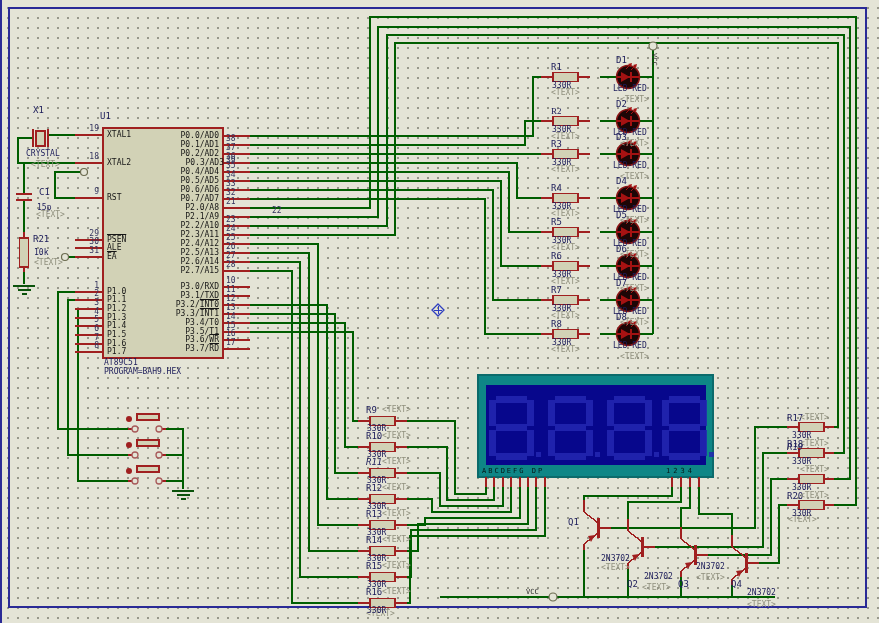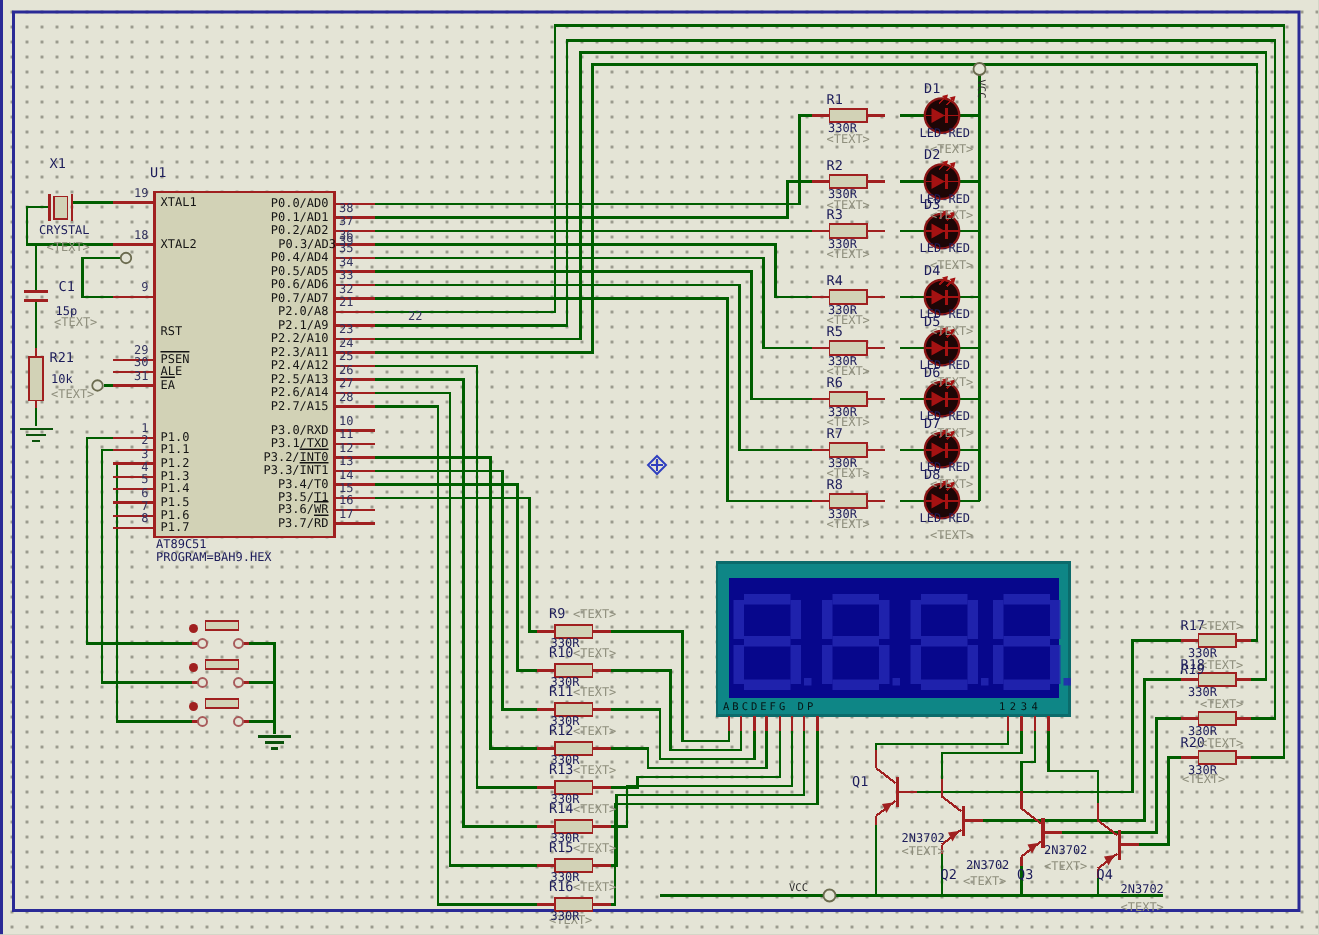--- a/index.html
+++ b/index.html
@@ -493,21 +493,21 @@
     <div class="lbl tiny rot" style="left:657px;top:53px">VCC</div>
     <div class="lbl tiny" style="left:526px;top:589px">VCC</div>
     <div class="lbl tiny" style="left:482px;top:468px;letter-spacing:2px;color:#061616">ABCDEFG DP</div>
     <div class="lbl tiny" style="left:666px;top:468px;letter-spacing:3px;color:#061616">1234</div>
     <div class="lbl gray" style="left:366px;top:610px">&lt;TEXT&gt;</div>
     <div class="lbl gray" style="left:788px;top:516px">&lt;TEXT&gt;</div>
   <div class="lbl pin" style="left: 107px; top: 131px;">XTAL1</div>
       <div class="lbl num alignR" style="left: 78px; top: 125px; width: 21px;">19</div>
       <div class="lbl pin" style="left: 107px; top: 159px;">XTAL2</div>
       <div class="lbl num alignR" style="left: 78px; top: 153px; width: 21px;">18</div>
-      <div class="lbl pin" style="left: 107px; top: 194px; margin-top: 23px;">RST</div>
+      <div class="lbl pin" style="left: 107px; top: 194px;">RST</div>
       <div class="lbl num alignR" style="left: 78px; top: 188px; width: 21px;">9</div>
       <div class="lbl pin ov" style="left: 107px; top: 236px;">PSEN</div>
       <div class="lbl num alignR" style="left: 78px; top: 230px; width: 21px;">29</div>
       <div class="lbl pin" style="left: 107px; top: 244px;">ALE</div>
       <div class="lbl num alignR" style="left: 78px; top: 238px; width: 21px;">30</div>
       <div class="lbl pin ov" style="left: 107px; top: 253px;">EA</div>
       <div class="lbl num alignR" style="left: 78px; top: 247px; width: 21px;">31</div>
       <div class="lbl pin" style="left: 107px; top: 288px;">P1.0</div>
       <div class="lbl num alignR" style="left: 78px; top: 282px; width: 21px;">1</div>
       <div class="lbl pin" style="left: 107px; top: 296px;">P1.1</div>
@@ -571,21 +571,21 @@
       <div class="lbl pin alignR" style="left: 130px; top: 336px; width: 89px;"><span>P3.6/</span><span class="ov">WR</span></div>
       <div class="lbl num" style="left: 226px; top: 330px;">16</div>
       <div class="lbl pin alignR" style="left: 130px; top: 345px; width: 89px;"><span>P3.7/</span><span class="ov">RD</span></div>
       <div class="lbl num" style="left: 226px; top: 339px;">17</div>
       <div class="lbl ref" style="left: 551px; top: 63px;">R1</div>
       <div class="lbl val" style="left: 552px; top: 82px;">330R</div>
       <div class="lbl gray" style="left: 551px; top: 89px;">&lt;TEXT&gt;</div>
       <div class="lbl ref" style="left: 616px; top: 56px;">D1</div>
       <div class="lbl val" style="left: 613px; top: 85px;">LED-RED</div>
       <div class="lbl gray" style="left: 620px; top: 96px;">&lt;TEXT&gt;</div>
-      <div class="lbl ref" style="left: 551px; top: 107px;">R2</div>
+      <div class="lbl ref" style="left: 551px; top: 107px; font-family: Liberation Serif, serif;">R2</div>
       <div class="lbl val" style="left: 552px; top: 126px;">330R</div>
       <div class="lbl gray" style="left: 551px; top: 133px;">&lt;TEXT&gt;</div>
       <div class="lbl ref" style="left: 616px; top: 100px;">D2</div>
       <div class="lbl val" style="left: 613px; top: 129px;">LED-RED</div>
       <div class="lbl gray" style="left: 620px; top: 140px;">&lt;TEXT&gt;</div>
       <div class="lbl ref" style="left: 551px; top: 140px;">R3</div>
       <div class="lbl val" style="left: 552px; top: 159px;">330R</div>
       <div class="lbl gray" style="left: 551px; top: 166px;">&lt;TEXT&gt;</div>
       <div class="lbl ref" style="left: 616px; top: 133px;">D3</div>
       <div class="lbl val" style="left: 613px; top: 162px;">LED-RED</div>
@@ -619,21 +619,21 @@
       <div class="lbl gray" style="left: 551px; top: 346px;">&lt;TEXT&gt;</div>
       <div class="lbl ref" style="left: 616px; top: 313px;">D8</div>
       <div class="lbl val" style="left: 613px; top: 342px;">LED-RED</div>
       <div class="lbl gray" style="left: 620px; top: 353px;">&lt;TEXT&gt;</div>
       <div class="lbl ref" style="left: 366px; top: 406px;">R9</div>
       <div class="lbl gray" style="left: 382px; top: 406px;">&lt;TEXT&gt;</div>
       <div class="lbl val" style="left: 367px; top: 425px;">330R</div>
       <div class="lbl ref" style="left: 366px; top: 432px;">R10</div>
       <div class="lbl gray" style="left: 382px; top: 432px;">&lt;TEXT&gt;</div>
       <div class="lbl val" style="left: 367px; top: 451px;">330R</div>
-      <div class="lbl ref" style="left: 366px; top: 458px;">R11</div>
+      <div class="lbl ref" style="left: 366px; top: 458px; font-style: italic;">R11</div>
       <div class="lbl gray" style="left: 382px; top: 458px;">&lt;TEXT&gt;</div>
       <div class="lbl val" style="left: 367px; top: 477px;">330R</div>
       <div class="lbl ref" style="left: 366px; top: 484px;">R12</div>
       <div class="lbl gray" style="left: 382px; top: 484px;">&lt;TEXT&gt;</div>
       <div class="lbl val" style="left: 367px; top: 503px;">330R</div>
       <div class="lbl ref" style="left: 366px; top: 510px;">R13</div>
       <div class="lbl gray" style="left: 382px; top: 510px;">&lt;TEXT&gt;</div>
       <div class="lbl val" style="left: 367px; top: 529px;">330R</div>
       <div class="lbl ref" style="left: 366px; top: 536px;">R14</div>
       <div class="lbl gray" style="left: 382px; top: 536px;">&lt;TEXT&gt;</div>

